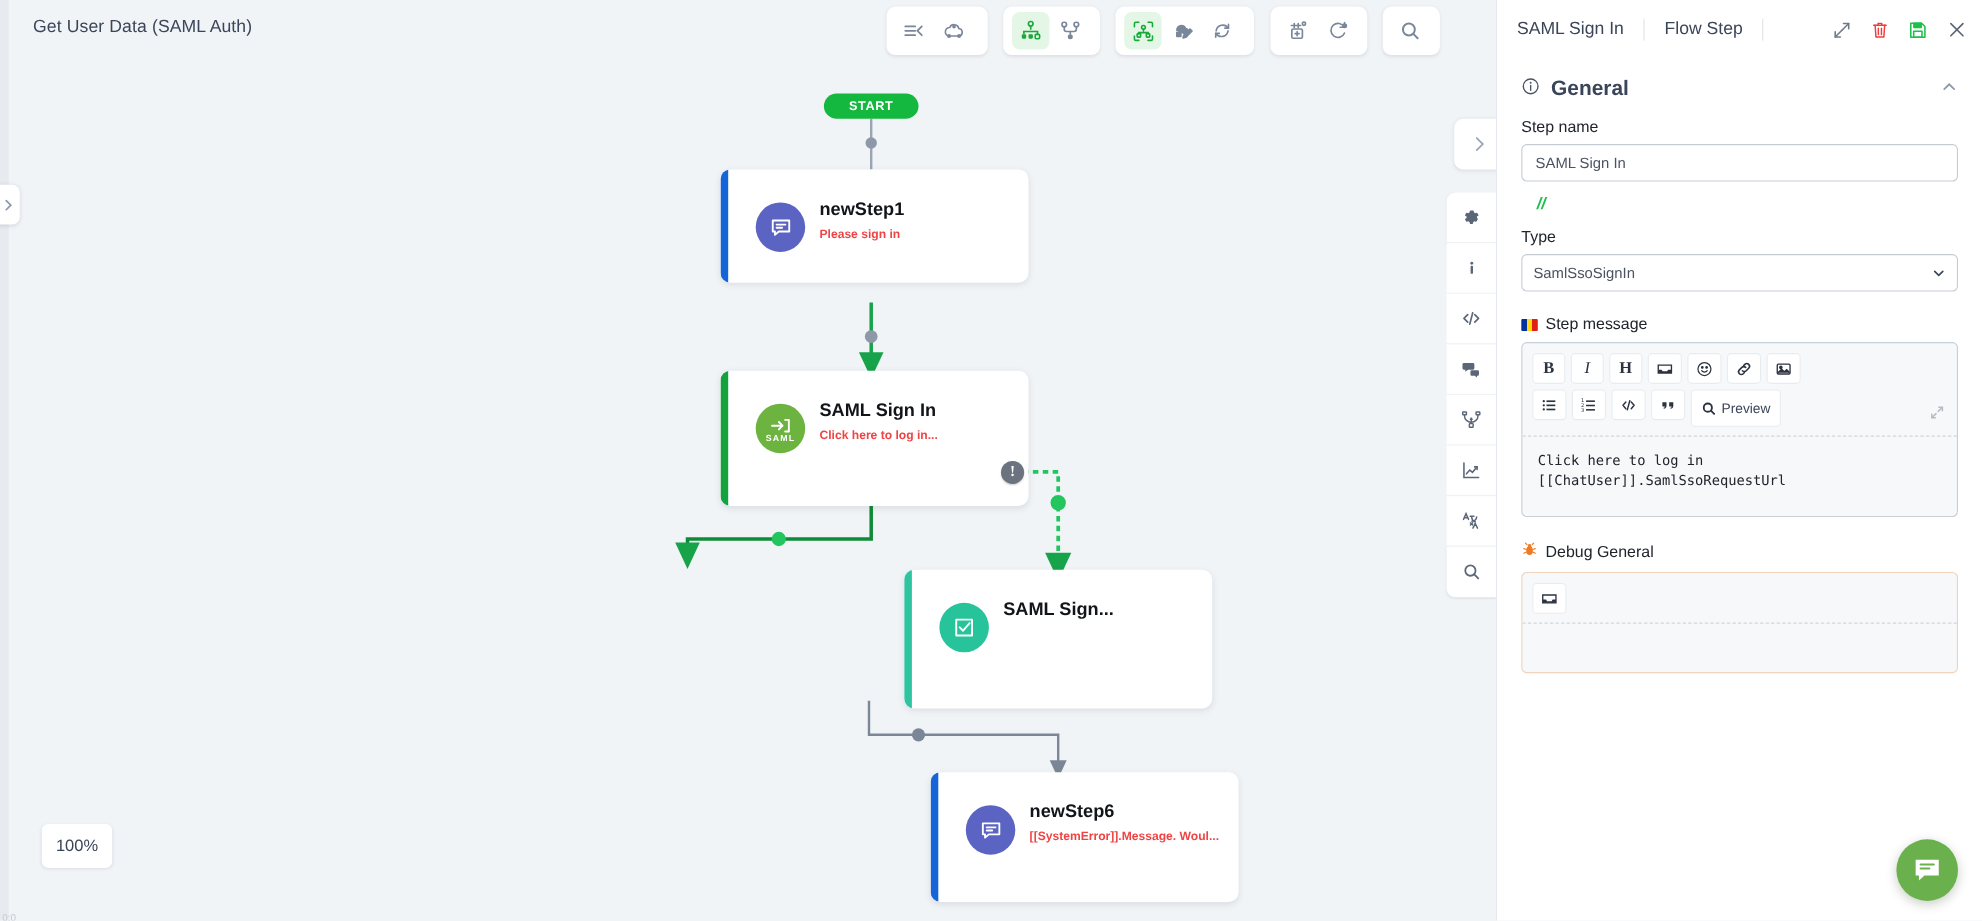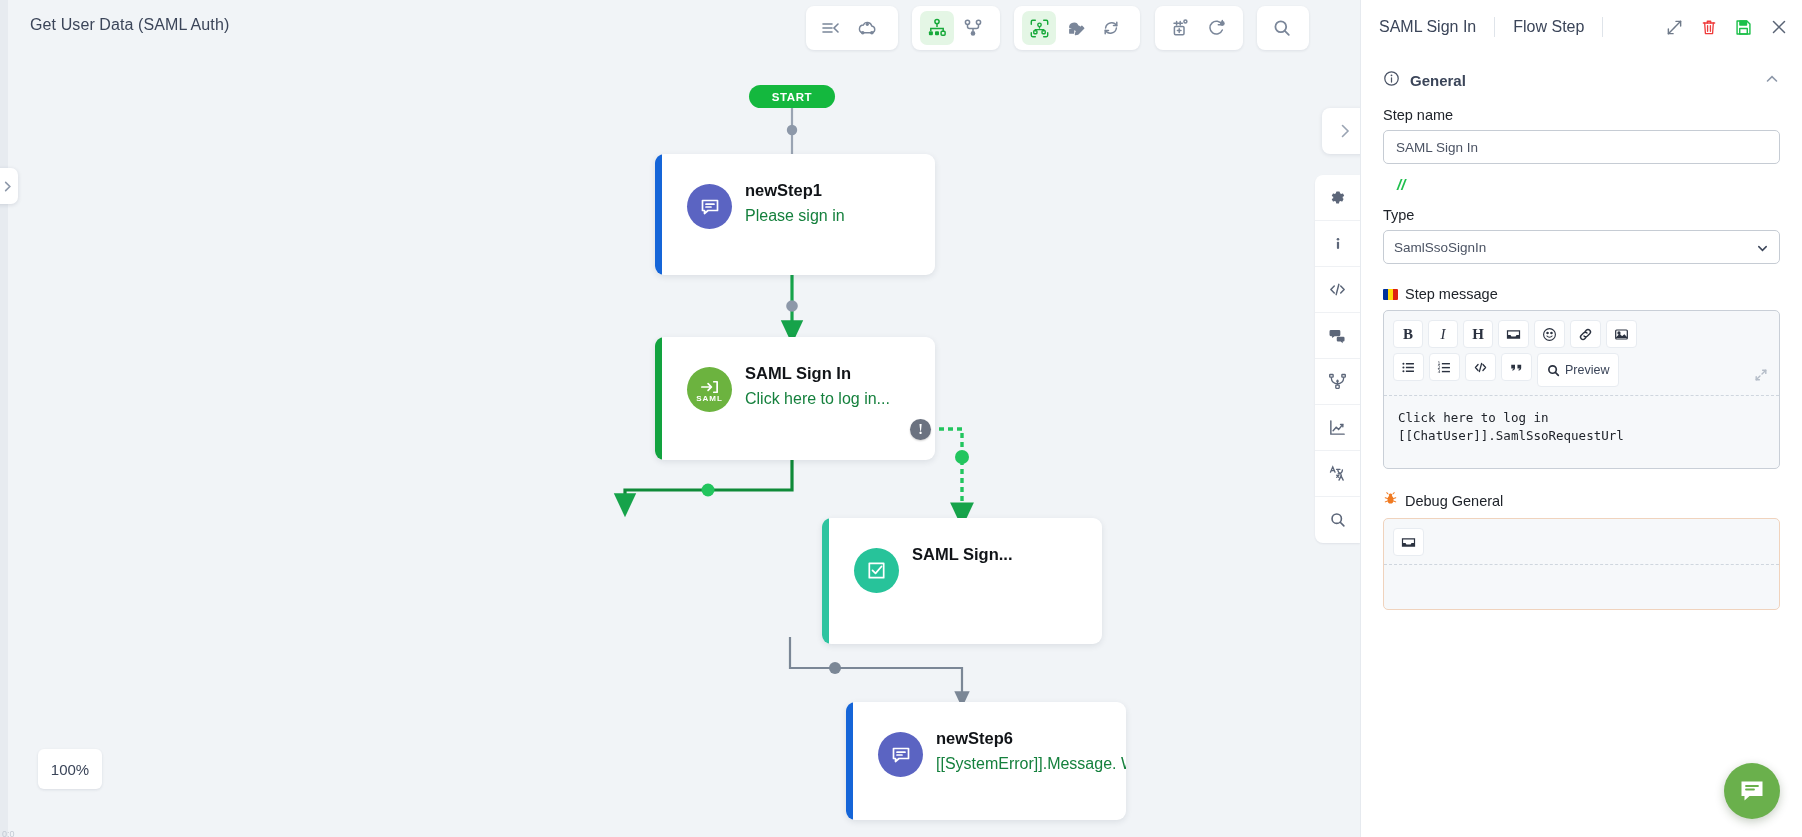--- a/index.html
+++ b/index.html
@@ -128,22 +128,23 @@
     width: 45px; height: 45px; border-radius: 50%;
     display:flex; align-items:center; justify-content:center; color:#fff;
   }
   .node .ntitle {
     position:absolute; left:90px; top:27px;
     font-size: 16.5px; font-weight: bold; color: #111418;
     white-space: nowrap;
   }
   .node .ndesc {
     position:absolute; left:90px; top:53px;
-    font-size: 16px; color: #15803d;
+    font-size: 11px; color: #ef4444;
     white-space: nowrap;
+    font-weight: bold;
   }
   .saml-lbl { font-size: 8px; font-weight: bold; letter-spacing: 1px; margin-top:-1px; }
 
   .err-badge {
     position:absolute; width:21px; height:21px; border-radius:50%;
     background:#6b7280; color:#fff;
     display:flex; align-items:center; justify-content:center;
     font-size:14px; font-weight:bold; font-family:"Liberation Serif", serif;
     box-shadow:0 1px 2px rgba(0,0,0,.2);
   }
@@ -164,21 +165,21 @@
   .ph-sep { width:1px; height:20px; background:#dfe4ea; margin: 0 18px; }
   .ph-icons { margin-left:auto; display:flex; align-items:center; gap:18px; }
   .ph-btn { cursor:pointer; display:flex; align-items:center; justify-content:center; }
 
   #panel-body { height: 783px; overflow: hidden; padding: 0 0 0 0; }
 
   .sec-head {
     display:flex; align-items:center; gap:10px;
     padding: 16px 22px 8px 22px;
   }
-  .sec-title { font-size: 15px; font-weight: bold; color:#3b4559; }
+  .sec-title { font-size: 19px; font-weight: bold; color:#3b4559; }
   .sec-caret { margin-left:auto; color:#8d98a9; cursor:pointer; }
 
   .field { padding: 8px 22px 0 22px; }
   .flabel { font-size: 14.5px; color: #20242b; margin-bottom: 7px; }
   .finput {
     width: 100%; height: 34px;
     border: 1px solid #c6ccd4; border-radius: 5px;
     font-size: 13.5px; color: #4b5363;
     padding: 0 12px;
     background: #fff; font-family:"Liberation Sans", sans-serif;
@@ -432,21 +433,21 @@
       <circle cx="962" cy="457" r="7" fill="#22c55e"></circle>
 
       <path d="M790 637 V 668 H 962 V 700" stroke="#7b8796" stroke-width="2.2" fill="none" marker-end="url(#ah-gray)"></path>
       <circle cx="835" cy="668" r="6" fill="#7b8796"></circle>
     </svg>
 
     <div id="flow">
 
       <div class="start-pill">START</div>
 
-      <div class="node" style="left:655px; top:154px; width:280px; height:121px;">
+      <div class="node" style="left:655px; top:154px; width:280px; height:103px;">
         <div class="accent" style="background:#1565d8;"></div>
         <div class="nicon" style="background:#5b64c2;">
           <svg width="24" height="24" viewBox="0 0 24 24" fill="none" stroke="#fff" stroke-width="1.7" stroke-linejoin="round">
             <path d="M4.5 5.5h15v10h-9.5l-3.5 3v-3H4.5z"></path>
             <path d="M8 9.2h8M8 12h5" stroke-linecap="round"></path>
           </svg>
         </div>
         <div class="ntitle">newStep1</div>
         <div class="ndesc">Please sign in</div>
       </div>

